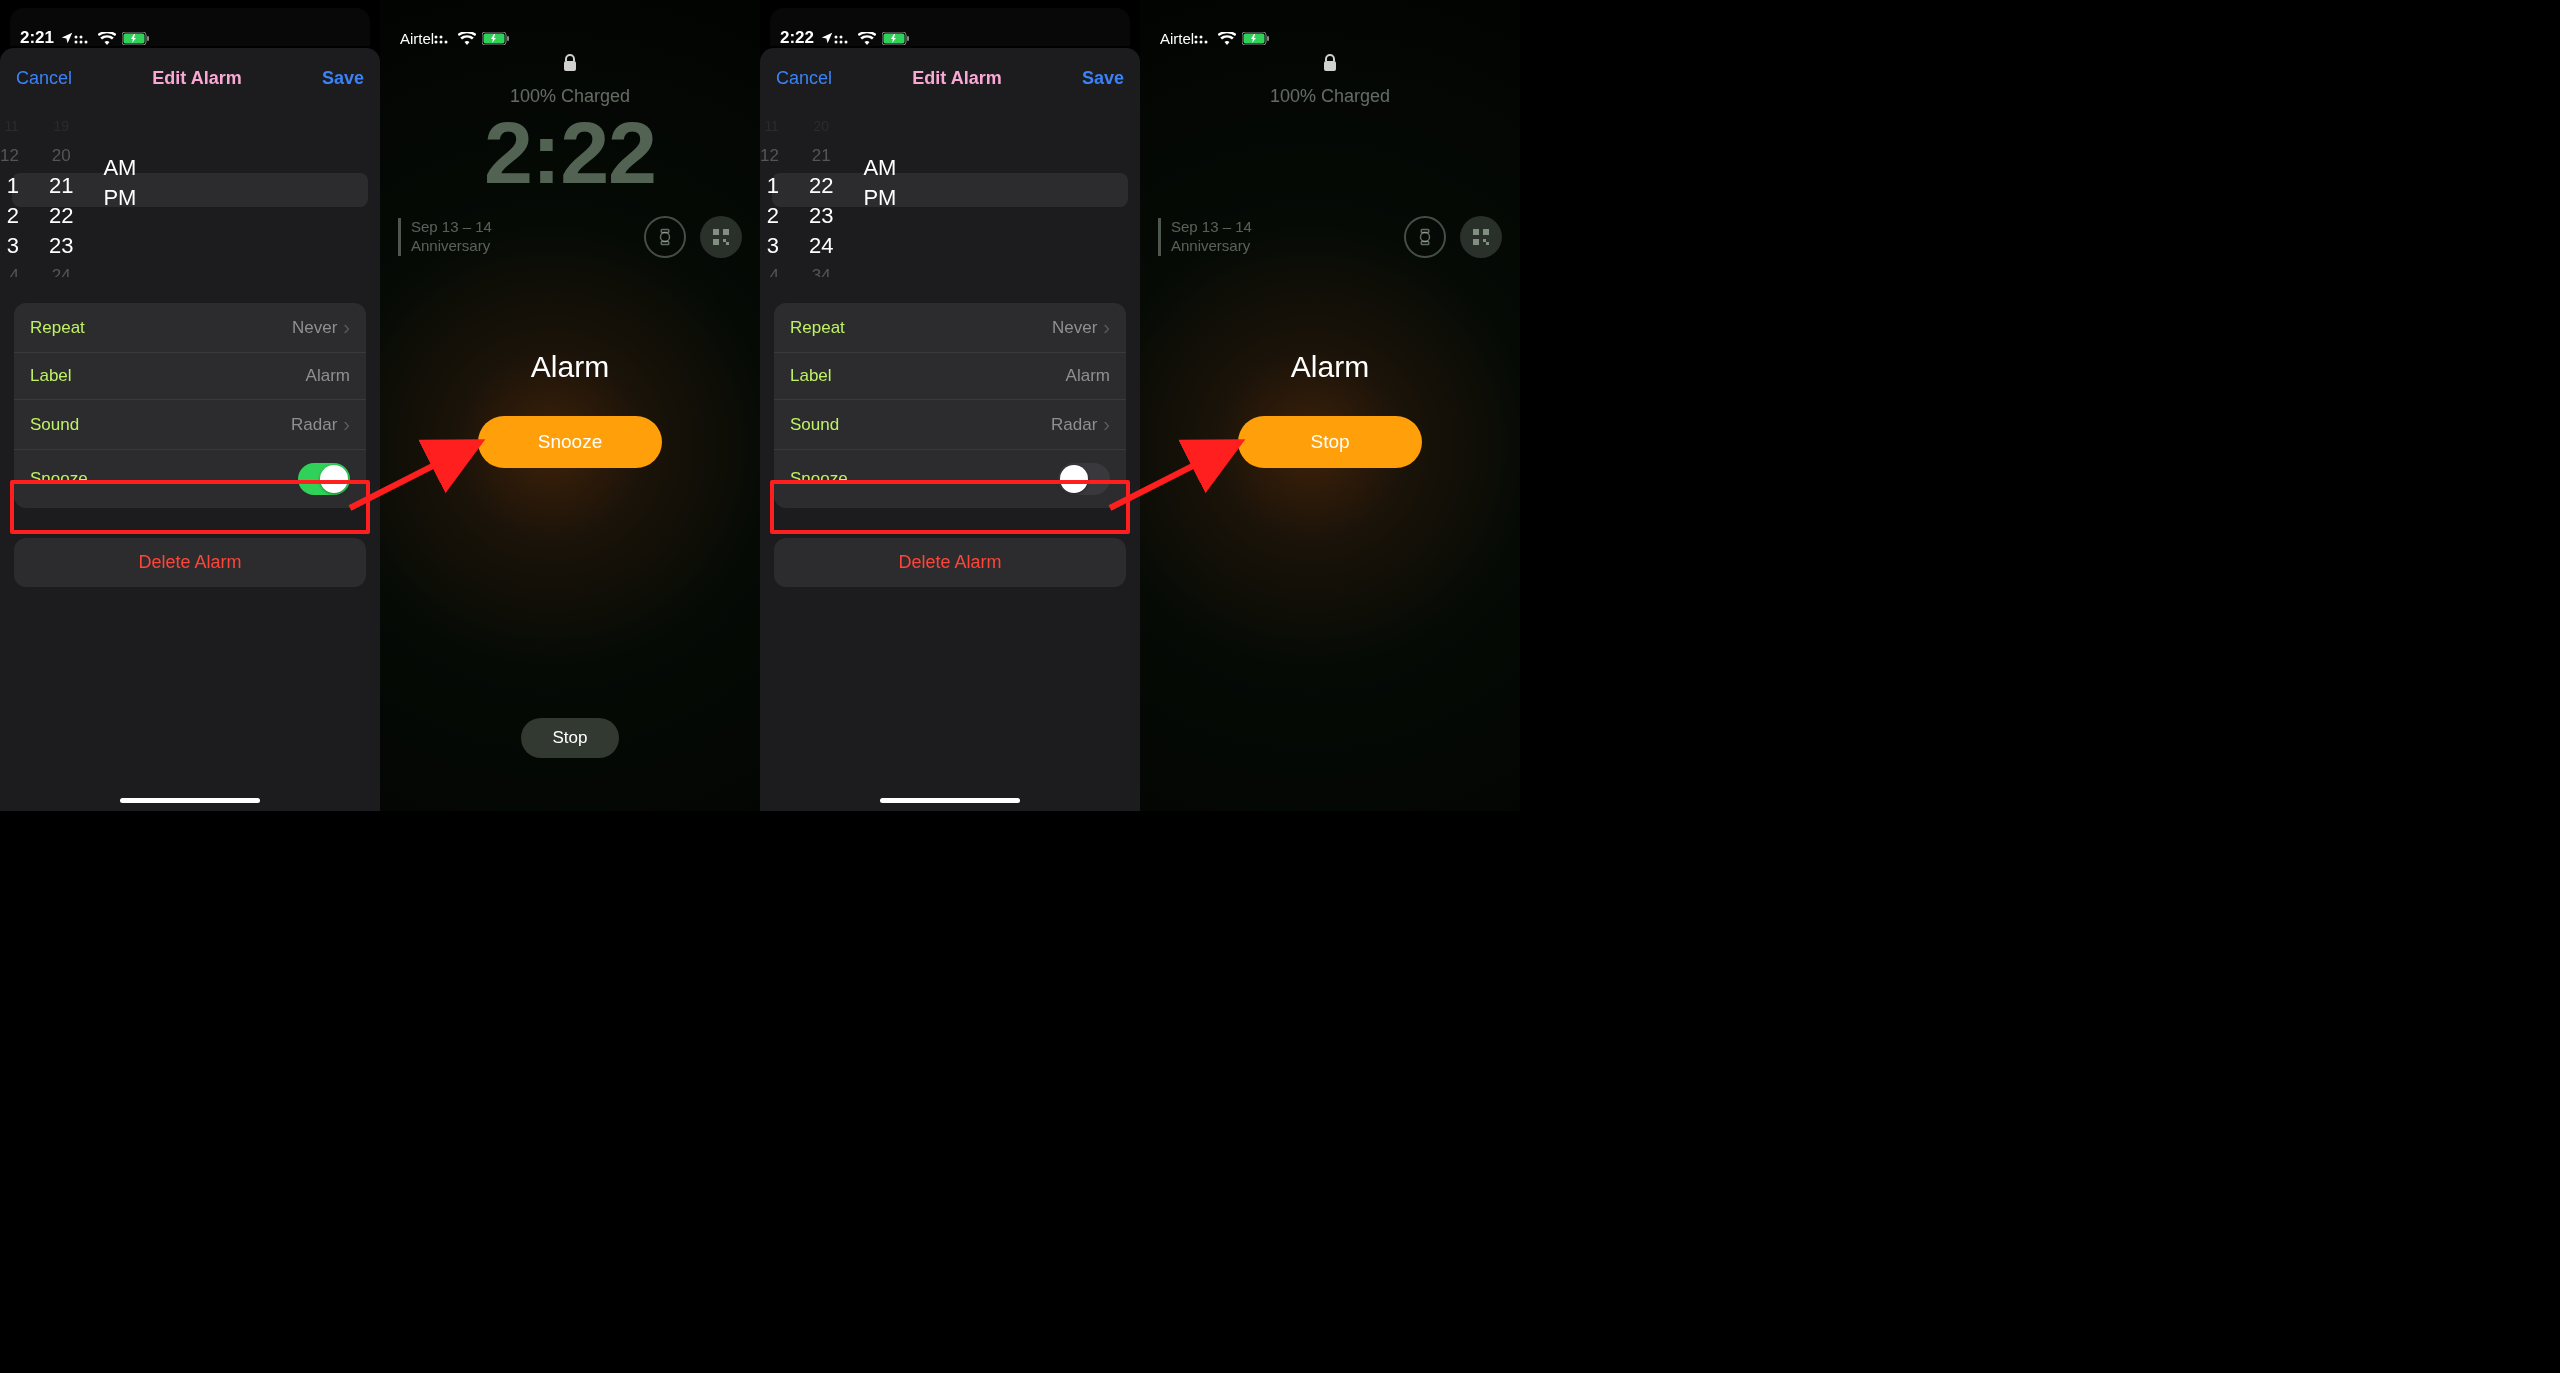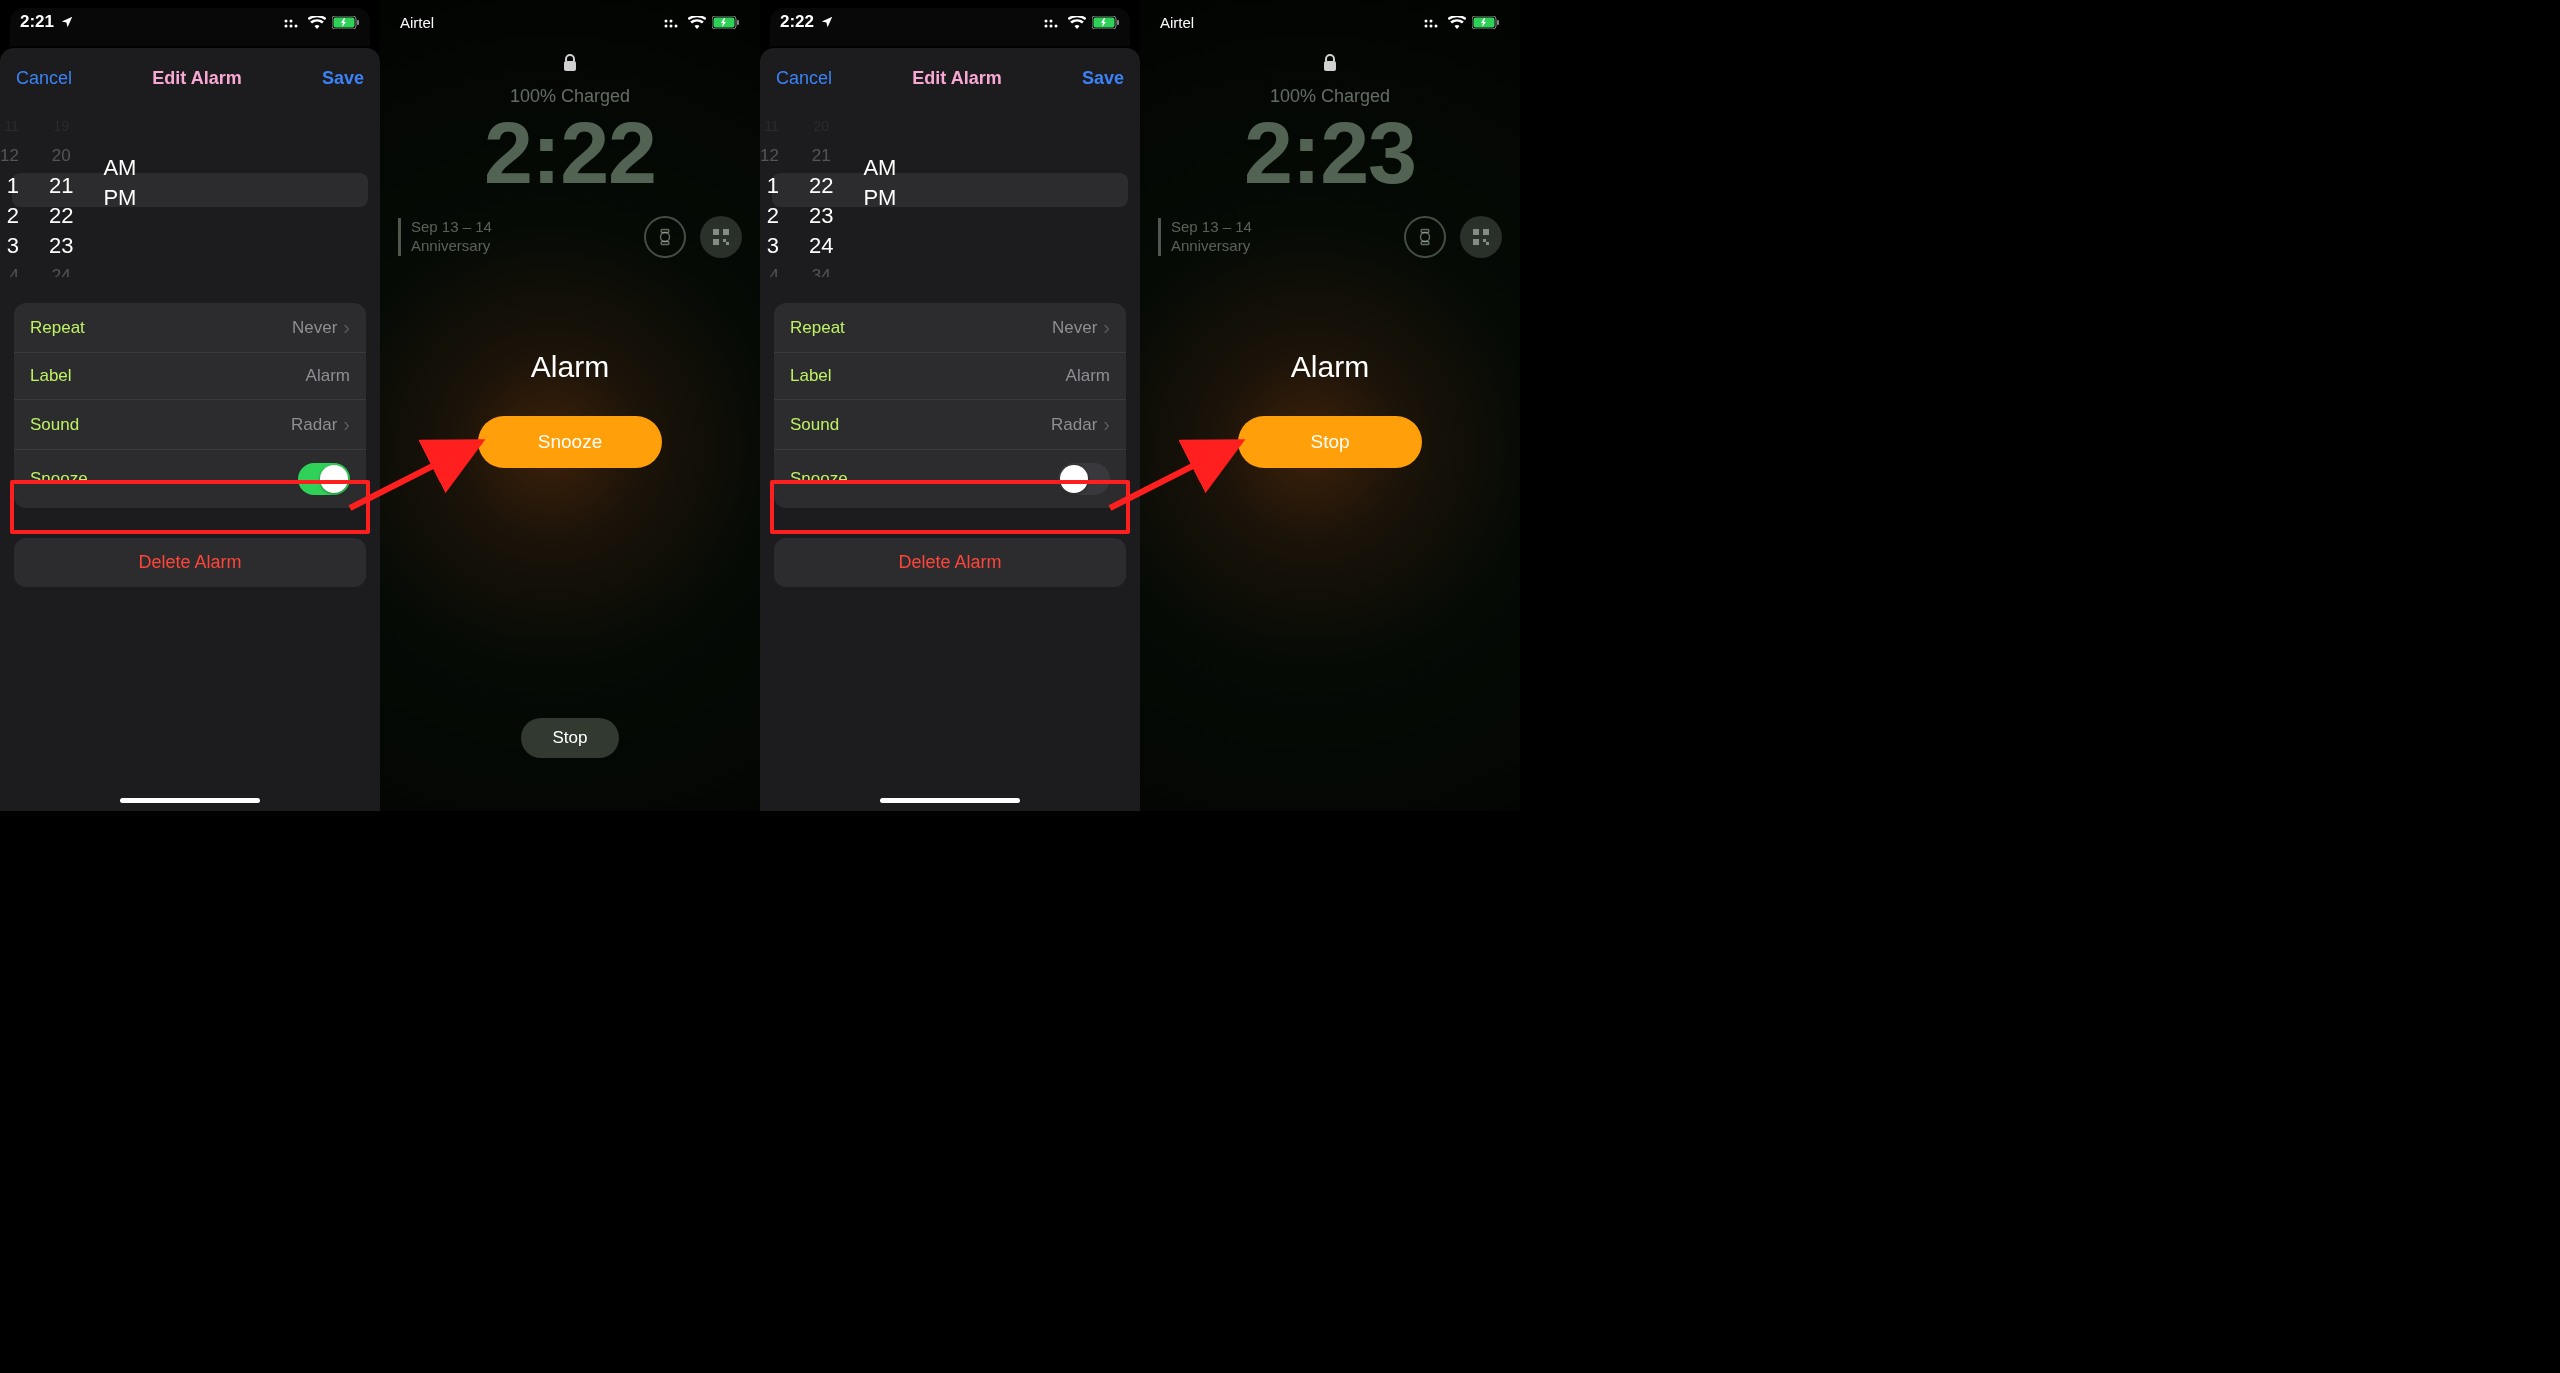--- a/index.html
+++ b/index.html
@@ -24,23 +24,23 @@
     background: radial-gradient(circle at 45% 55%, #8a4a18 0%, #3a2a14 20%, #0d180d 45%, #050905 100%);
   }
   .panel-lock::before{
     content:"";
     position:absolute; inset:0;
     background: rgba(0,0,0,0.55);
   }
 
   
   .status-bar {
-    position: absolute; top: 0; left: 0; right: 0;
+    position: absolute; top: 16px; left: 0; right: 0;
     height: 44px;
-    display:flex; align-items:center; justify-content:space-between;
+    display:flex; align-items:center; 
     padding: 0 20px;
     font-size: 17px; font-weight: 600;
     z-index: 5;
   }
   .status-left { display:flex; align-items:center; gap:6px; }
   .status-right { display:flex; align-items:center; gap:6px; }
   .loc-icon svg, .sig-icon svg, .wifi-icon svg, .batt-icon svg { display:block; }
 
   
   .sheet {
@@ -545,21 +545,20 @@
       </div>
     </div>
 
     <div class="lock-icon">
       <svg width="14" height="18" viewBox="0 0 14 18" fill="#d0d0d0">
           <rect x="1" y="7" width="12" height="10" rx="2"></rect>
           <path d="M3 7V5a4 4 0 018 0v2" fill="none" stroke="#d0d0d0" stroke-width="2"></path>
         </svg>
     </div>
     <div class="charged-text">100% Charged</div>
-    <div class="big-time">2:23</div>
     <div class="widgets-row">
       <div class="widget-date">
         <div>Sep 13 – 14</div>
         <div>Anniversary</div>
       </div>
       <div class="widget-circles">
         <div class="circle-widget">
           <svg width="18" height="18" viewBox="0 0 24 24" fill="none" stroke="rgba(190,205,190,0.5)" stroke-width="2">
               <rect x="7" y="2" width="10" height="4" rx="1"></rect>
               <rect x="7" y="18" width="10" height="4" rx="1"></rect>

